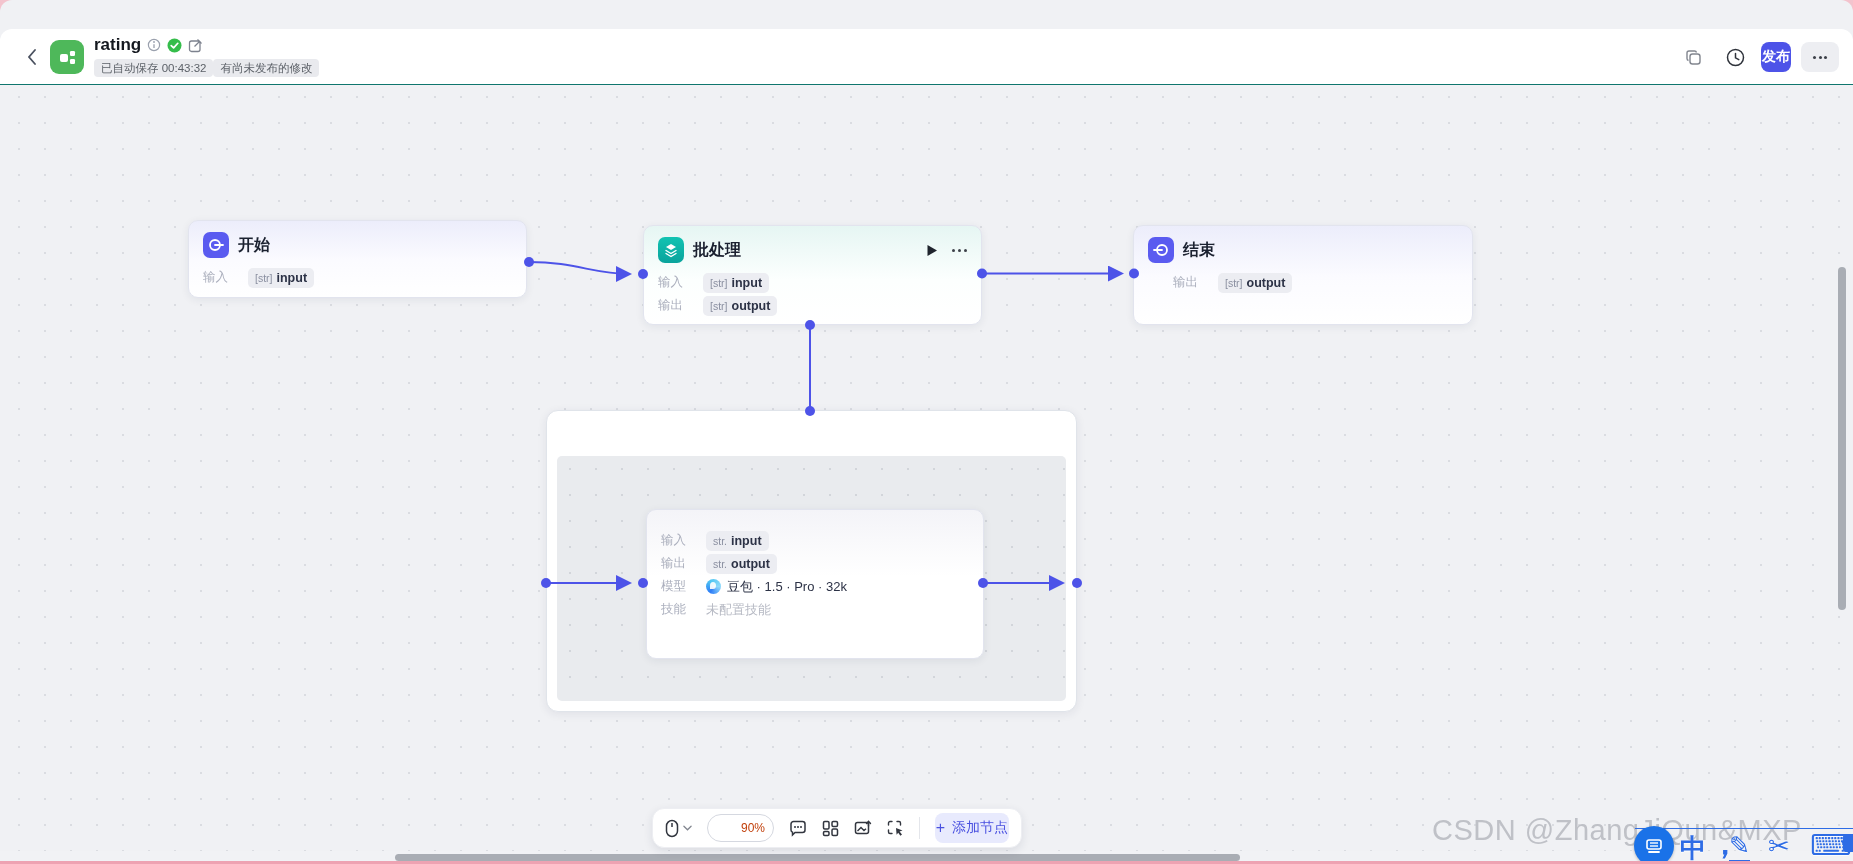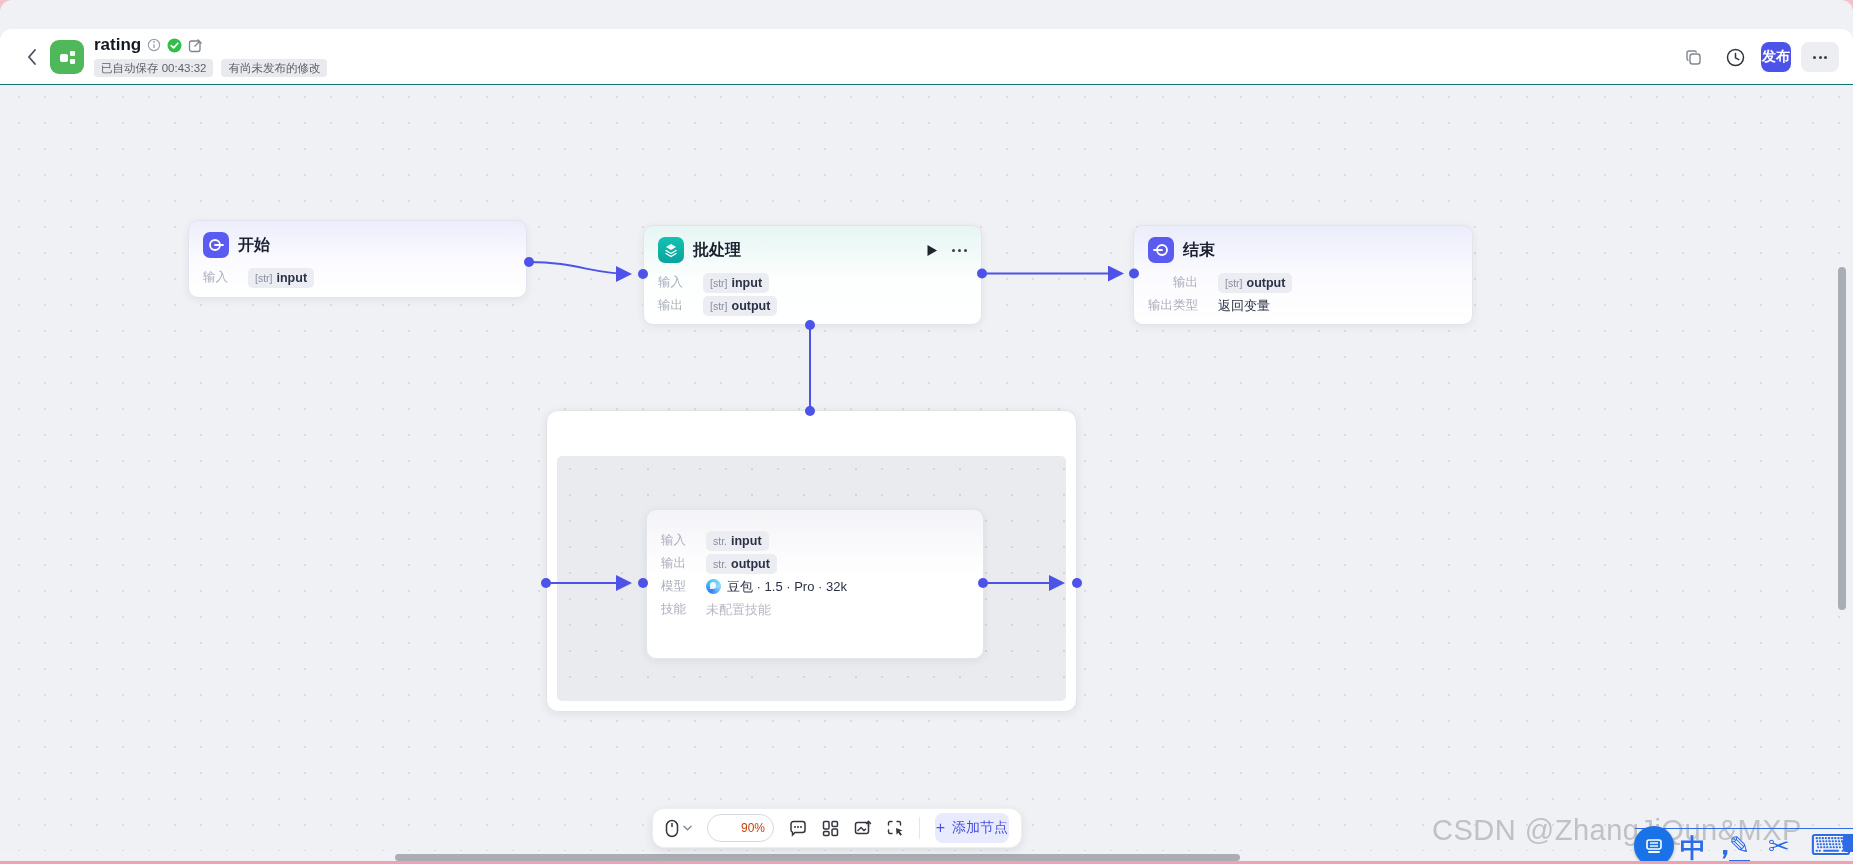--- a/index.html
+++ b/index.html
@@ -12,21 +12,21 @@
   .header { position:absolute; top:0; left:0; right:0; height:56px; background:#ffffff;
             border-bottom:1px solid #0f766e; border-radius:12px 12px 0 0; z-index:20;
             display:flex; align-items:center;margin-top:29px; }
   .back-btn { position:absolute; left:18px; top:14px; width:28px; height:28px; display:flex;
               align-items:center; justify-content:center; cursor:pointer; }
   .app-icon { position:absolute; left:50px; top:11px; width:34px; height:34px; border-radius:9px;
               background:#4eb85a; display:flex; align-items:center; justify-content:center; }
   .title-col { position:absolute; left:94px; top:6px; }
   .title-row { display:flex; align-items:center; gap:6px; }
   .wf-title { font-size:17px; font-weight:700; color:#14181f; }
-  .badge-row { display:flex; gap:8px; margin-top:4px; }
+  .badge-row { display:flex; gap:0; margin-top:4px; }
   .badge { background:#e9eaee; color:#5c6168; font-size:11.5px; line-height:18px; height:18px;
            padding:0 7px; border-radius:4px; white-space:nowrap; }
   .hdr-right { position:absolute; right:14px; top:0; height:56px; display:flex; align-items:center; gap:10px; }
   .hdr-icon-btn { width:32px; height:32px; display:flex; align-items:center; justify-content:center;
                   border-radius:6px; cursor:pointer; }
   .publish-btn { background:#4d53e8; color:#fff; font-size:14px; font-weight:700; border:none;
                  height:30px; padding:0 1px; border-radius:8px; cursor:pointer; }
   .more-btn { background:#edeef2; border:none; width:38px; height:30px; border-radius:8px;
               display:flex; align-items:center; justify-content:center; gap:2.5px; cursor:pointer; }
   .more-btn i { width:3px; height:3px; border-radius:50%; background:#3c4048; display:block; }
@@ -288,24 +288,20 @@
         <span class="node-title">结束</span>
       </div>
       <div class="rows">
         <div class="row">
           <span class="row-label lbl-w">输出</span>
           <span class="pill">
             <span class="t">[str]</span>
               <span class="n">output</span>
           </span>
         </div>
-        <div class="row">
-          <span class="row-label lbl-w">输出类型</span>
-          <span class="plain-val">返回变量</span>
-        </div>
       </div>
     </div>
 
     <div class="bb-container">
       <div class="bb-inner"></div>
 
       <div class="node node-grad-gray" style="left:99px; top:98px; width:338px; height:150px;">
         <div class="rows">
           <div class="row">
             <span class="row-label">输入</span>

